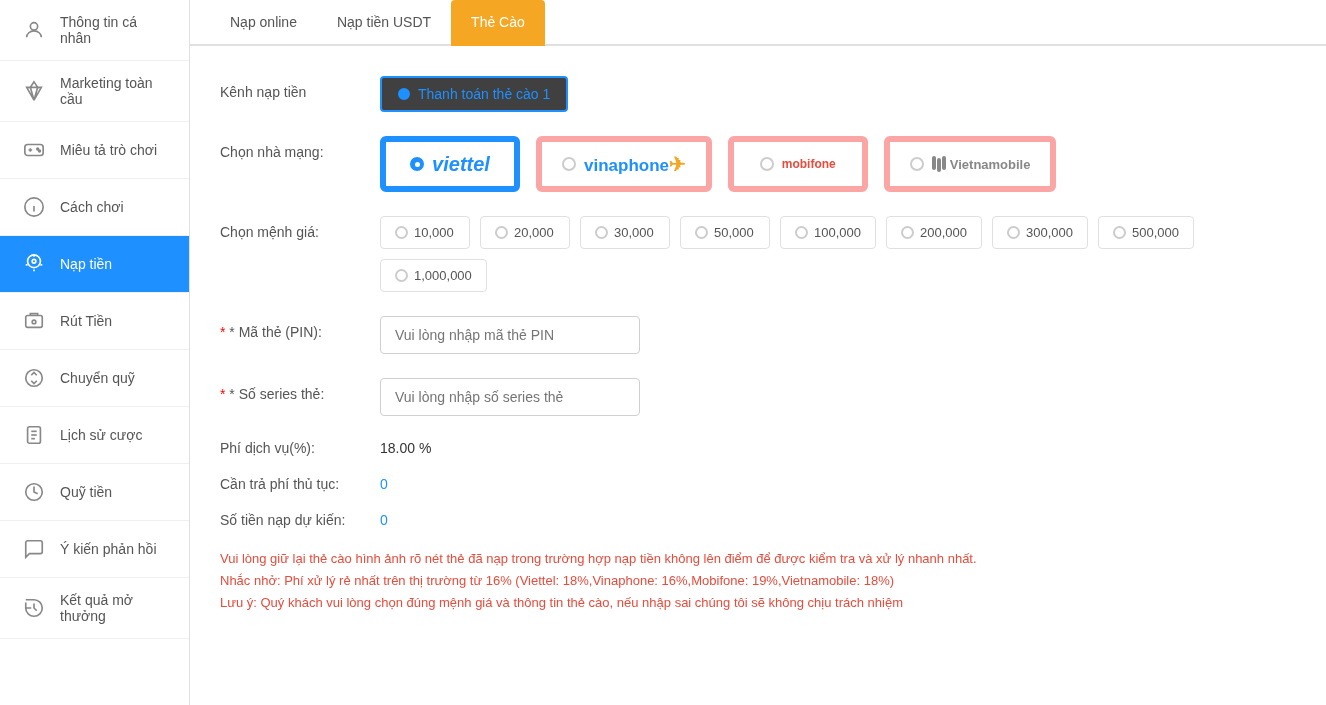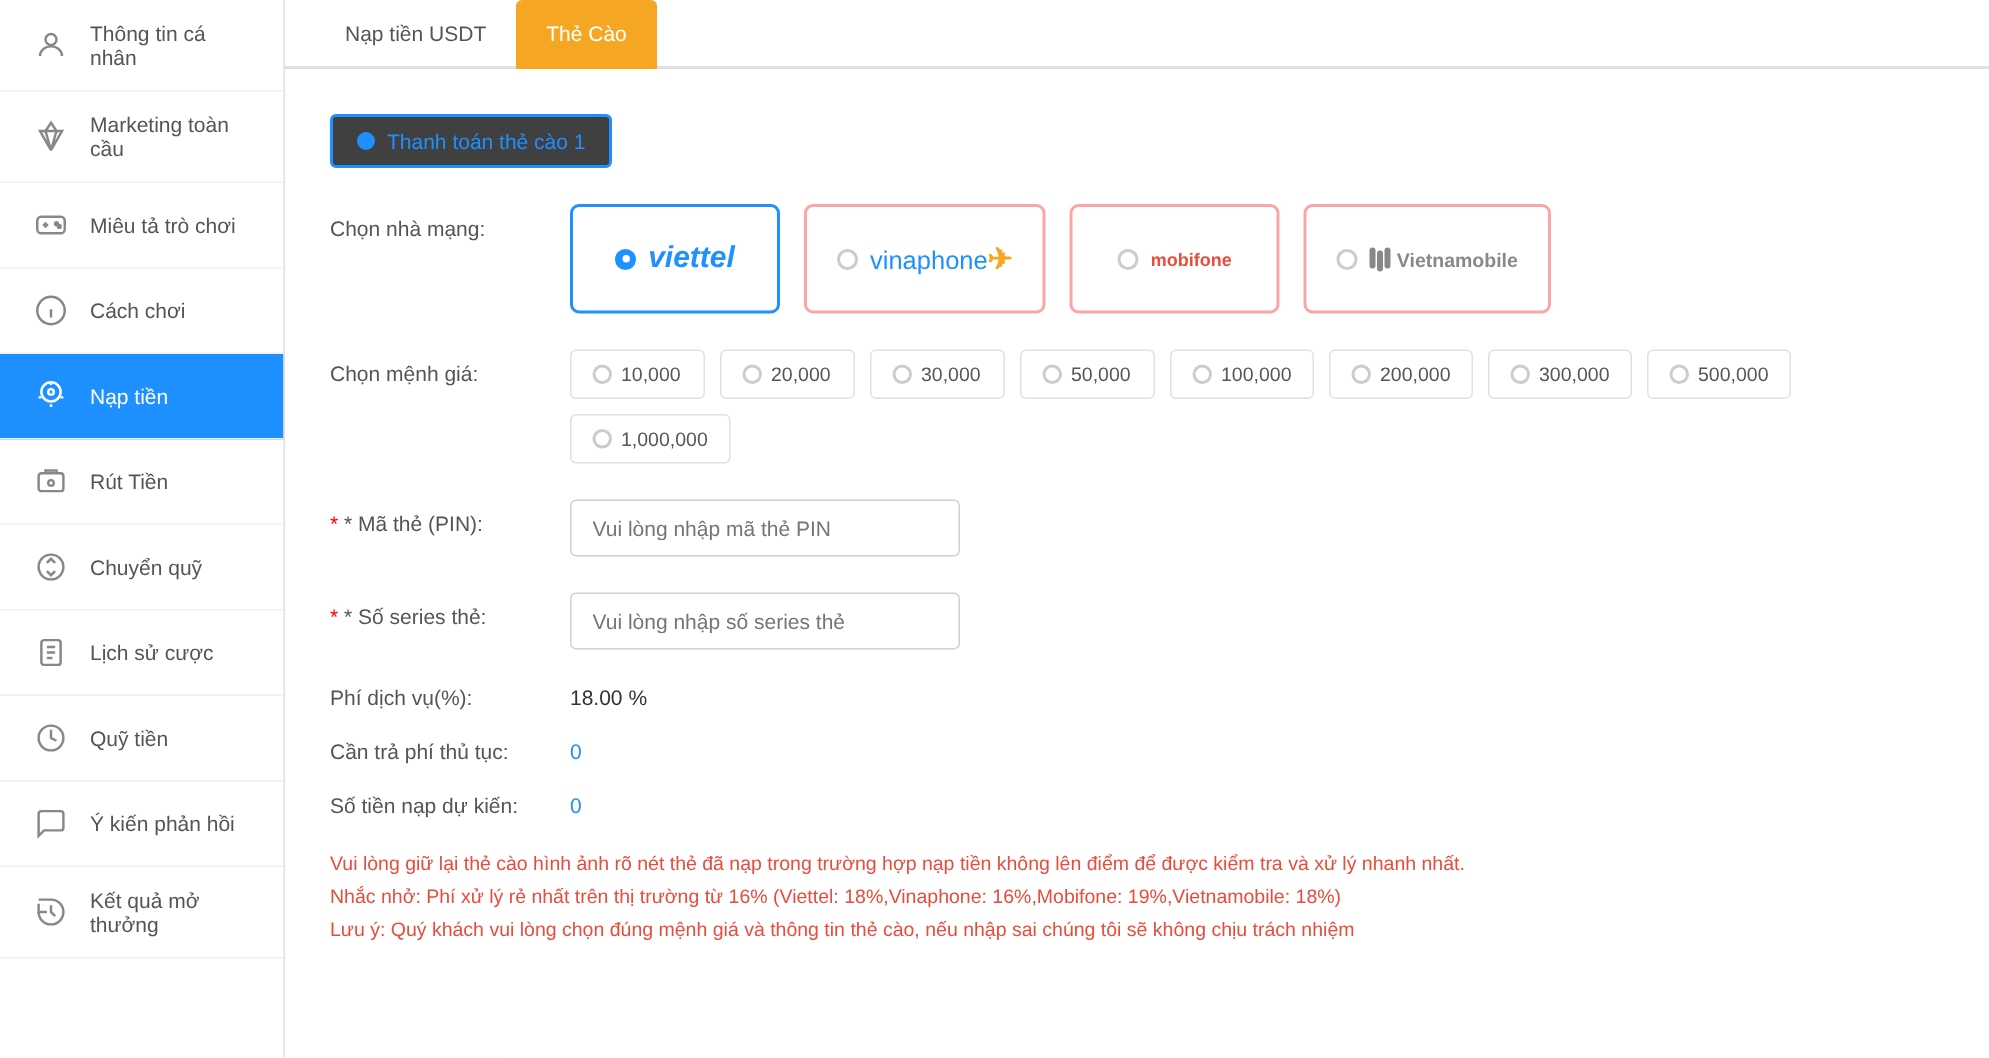--- a/index.html
+++ b/index.html
@@ -108,23 +108,23 @@
       border: 2px solid #1e90ff;
     }
 
     
     .network-options {
       display: flex;
       gap: 16px;
       flex-wrap: wrap;
     }
     .network-option {
-      border: 2px solid #fca5a5;
+      border: 6px solid #fca5a5;
       border-radius: 6px;
-      padding: 22px 20px;
+      padding: 10px 20px;
       cursor: pointer;
       display: flex;
       align-items: center;
       gap: 8px;
       min-width: 140px;
       justify-content: center;
     }
     .network-option.selected { border-color: #1e90ff; }
     .network-option .radio-circle {
       width: 14px; height: 14px;
@@ -327,46 +327,48 @@
       </svg>
     </span>
     <span class="sidebar-label">Kết quả mở thưởng</span>
   </div>
 
 </div>
 
 <div class="main">
 
   <div class="tabs">
+    <div class="tab">Nạp online</div>
     <div class="tab">Nạp tiền USDT</div>
     <div class="tab active-tab">Thẻ Cào</div>
   </div>
 
   <div class="content">
 
     <div class="form-row">
+      <div class="form-label">Kênh nạp tiền</div>
       <div class="channel-btn">
         <span class="radio-dot"></span>
         <span>Thanh toán thẻ cào 1</span>
       </div>
     </div>
 
     <div class="form-row">
       <div class="form-label">Chọn nhà mạng:</div>
       <div class="network-options">
 
         <div class="network-option selected">
           <div class="radio-circle"></div>
           <span style="color:#1e90ff; font-weight:bold; font-size:20px; font-style:italic;">viettel</span>
         </div>
 
         <div class="network-option">
           <div class="radio-circle"></div>
           <span>
-            <span style="color:#1e90ff; font-weight:normal; font-size:17px;">vinaphone</span><span style="color:#f5a623; font-weight:bold; font-size:20px;">✈</span>
+            <span style="color:#1e90ff; font-weight:bold; font-size:17px;">vinaphone</span><span style="color:#f5a623; font-weight:bold; font-size:20px;">✈</span>
           </span>
         </div>
 
         <div class="network-option">
           <div class="radio-circle"></div>
           <span style="color:#e74c3c; font-weight:bold; font-size:12px; ">mobifone</span>
         </div>
 
         <div class="network-option">
           <div class="radio-circle"></div>

